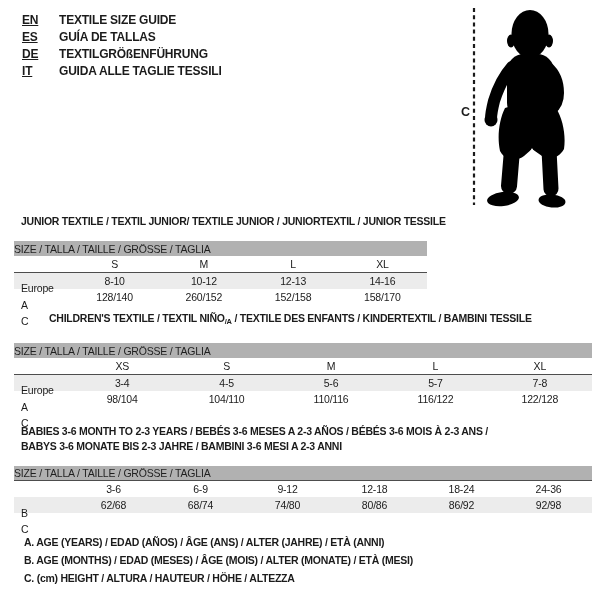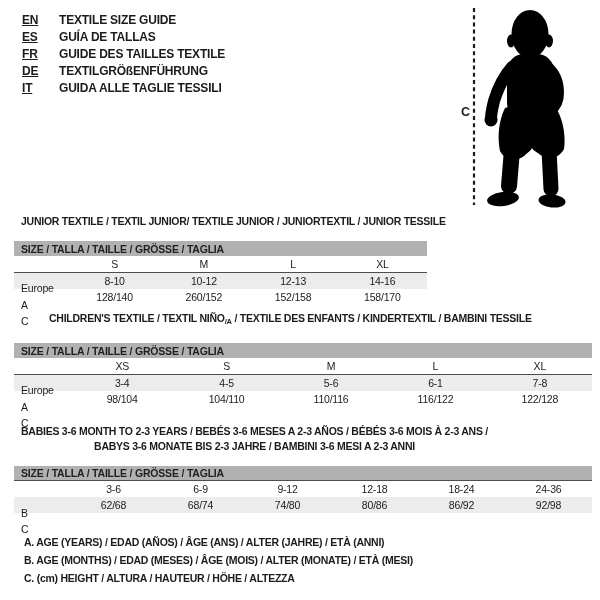--- a/index.html
+++ b/index.html
@@ -18,25 +18,25 @@
            font-weight: bold; font-size: 12px; letter-spacing: -0.2px; }
   .hcode { width: 37px; text-decoration: underline; }
 
   
   #figure-svg { left: 450px; top: 0; width: 150px; height: 212px; }
   #height-ref-label { left: 461px; top: 105px; font-weight: bold; font-size: 12.5px; }
 
   
   .size-table { position: absolute; left: 14px; }
   .tbl-title { position: absolute; left: 21px; font-weight: bold; font-size: 10.5px;
-               letter-spacing: -0.25px; white-space: nowrap; text-align: center; }
+               letter-spacing: -0.25px; white-space: nowrap; }
   .tbl-title .sub { font-size: 7.5px; vertical-align: -2px; }
   .bar { height: 15px; background: #b1b1b1; display: flex; align-items: center;
-         padding-left: 7px; box-sizing: border-box; font-size: 10.5px;
-         letter-spacing: -0.2px; color: #1f1f1f; font-weight: bold; }
+         box-sizing: border-box; font-size: 10.5px;
+         letter-spacing: -0.2px; color: #1f1f1f; }
   .bar.underlined { border-bottom: 1px solid #4d4d4d; }
   .trow { display: flex; height: 16px; align-items: center; font-size: 10.5px;
           letter-spacing: -0.2px; }
   .trow.hdr { border-bottom: 1px solid #4d4d4d; }
   .trow.alt { background: #ececec; }
   .lbl { width: 56px; padding-left: 7px; box-sizing: border-box; margin-top: 48px; }
   .cell { flex: 1; text-align: center; }
 
   #table-junior   { top: 241px; width: 413px; }
   #title-junior   { top: 215px; }
@@ -53,24 +53,20 @@
 <body>
 
 <div id="language-list" class="abs">
   <div class="hline">
     <span class="hcode">EN</span>
     <span>TEXTILE SIZE GUIDE</span>
   </div>
   <div class="hline">
     <span class="hcode">ES</span>
     <span>GUÍA DE TALLAS</span>
-  </div>
-  <div class="hline">
-    <span class="hcode">FR</span>
-    <span>GUIDE DES TAILLES TEXTILE</span>
   </div>
   <div class="hline">
     <span class="hcode">DE</span>
     <span>TEXTILGRÖßENFÜHRUNG</span>
   </div>
   <div class="hline">
     <span class="hcode">IT</span>
     <span>GUIDA ALLE TAGLIE TESSILI</span>
   </div>
 </div>
@@ -131,21 +127,21 @@
     <span class="cell">S</span>
     <span class="cell">M</span>
     <span class="cell">L</span>
     <span class="cell">XL</span>
   </div>
   <div class="trow alt">
     <span class="lbl">A</span>
     <span class="cell">3-4</span>
     <span class="cell">4-5</span>
     <span class="cell">5-6</span>
-    <span class="cell">6-1</span>
+    <span class="cell">5-7</span>
     <span class="cell">7-8</span>
   </div>
   <div class="trow">
     <span class="lbl">C</span>
     <span class="cell">98/104</span>
     <span class="cell">104/110</span>
     <span class="cell">110/116</span>
     <span class="cell">116/122</span>
     <span class="cell">122/128</span>
   </div>

